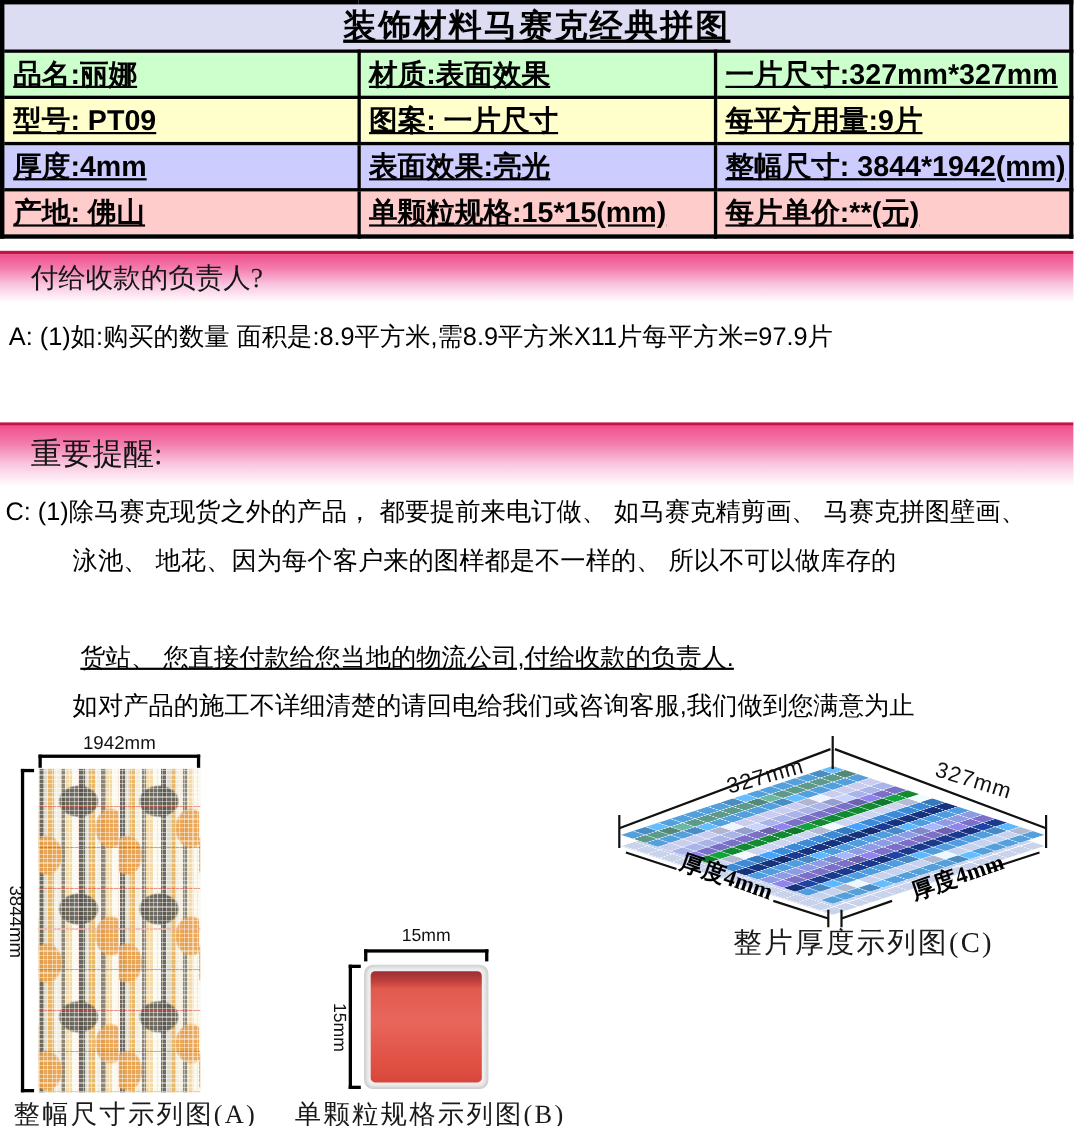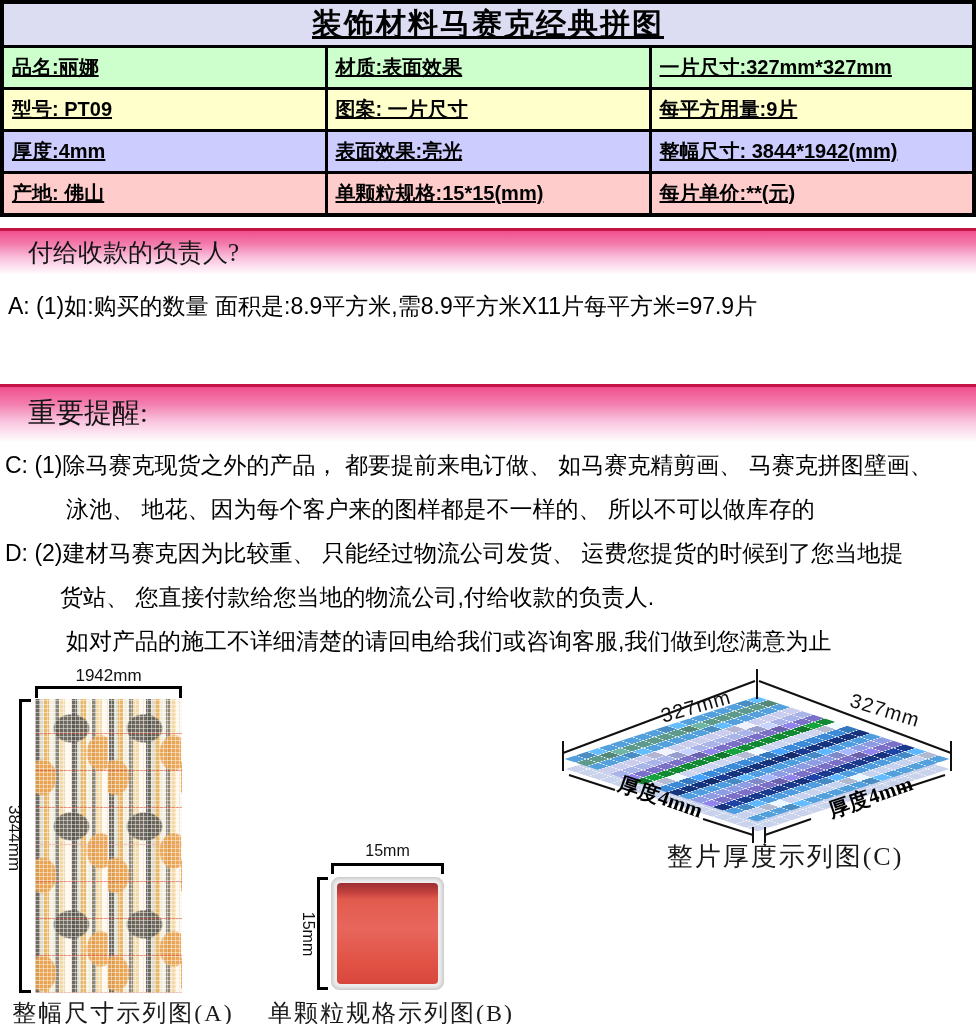--- a/index.html
+++ b/index.html
@@ -5,38 +5,38 @@
   * { margin:0; padding:0; box-sizing:border-box; }
   body { background:#fff; }
   .page { position:relative; width:976px; height:1024px; background:#ffffff;
           overflow:hidden; font-family:"Liberation Sans", sans-serif; color:#000; }
 
   
   table.spec { position:absolute; left:0; top:0; width:976px; border-collapse:collapse; table-layout:fixed; }
   table.spec, table.spec th, table.spec td { border:3px solid #000; }
   table.spec { border-width:4px;text-decoration:underline; }
   table.spec th { height:38px; font-size:30px; font-weight:bold; letter-spacing:2px; text-align:center; }
-  table.spec td { height:42px; font-size:20px; font-weight:600; padding-left:8px; white-space:nowrap; overflow:hidden; }
+  table.spec td { height:42px; font-size:26px; font-weight:600; padding-left:8px; white-space:nowrap; overflow:hidden; }
   .col1 { width:205px; } .col2 { width:372px; } .col3 { width:auto; }
 
   
   .banner { position:absolute; left:0; width:976px; border-top:3px solid #c41445;
             background:linear-gradient(180deg,#f0508d 0%,#f37dae 30%,#f9c3de 62%,#ffffff 100%);
             font-family:"Liberation Serif", serif; color:#151515; }
   #banner1 { top:228px; height:47px; font-size:25px; padding:5px 0 0 28px; }
   #banner2 { top:384px; height:58px; font-size:28px; padding:7px 0 0 28px; }
 
   
   .para { position:absolute; font-size:23px; white-space:nowrap; }
   #para-a  { left:8px;  top:291px; }
   #para-b  { left:8px;  top:327px; }
   #para-c1 { left:5px;  top:450px; }
   #para-c2 { left:66px; top:494px; }
   #para-d1 { left:5px;  top:538px; }
-  #para-d2 { left:60px; top:582px; }
+  #para-d2 { left:73px; top:582px;text-decoration:underline; }
   #para-d3 { left:66px; top:626px; }
 
   
   .dim-label { position:absolute; text-align:center; font-size:17px; color:#111; }
   .bracket-h { position:absolute; height:12px; border-top:3px solid #000; border-left:3px solid #000; border-right:3px solid #000; }
   .bracket-v { position:absolute; width:12px; border-left:3px solid #000; border-top:3px solid #000; border-bottom:3px solid #000; }
   .caption { position:absolute; font-family:"Liberation Serif", serif; font-size:24px;
              letter-spacing:2px; color:#1a1a1a; text-align:center; white-space:nowrap; }
 
   
@@ -125,21 +125,20 @@
     </tr>
   </tbody>
     </table>
 
   <div id="banner1" class="banner">付给收款的负责人?</div>
   <div id="para-a" class="para">A: (1)如:购买的数量 面积是:8.9平方米,需8.9平方米X11片每平方米=97.9片</div>
 
   <div id="banner2" class="banner">重要提醒:</div>
   <div id="para-c1" class="para">C: (1)除马赛克现货之外的产品， 都要提前来电订做、 如马赛克精剪画、 马赛克拼图壁画、</div>
   <div id="para-c2" class="para">泳池、 地花、因为每个客户来的图样都是不一样的、 所以不可以做库存的</div>
-  <div id="para-d1" class="para">D: (2)建材马赛克因为比较重、 只能经过物流公司发货、 运费您提货的时候到了您当地提</div>
   <div id="para-d2" class="para">货站、 您直接付款给您当地的物流公司,付给收款的负责人.</div>
   <div id="para-d3" class="para">如对产品的施工不详细清楚的请回电给我们或咨询客服,我们做到您满意为止</div>
 
   <div id="fa-top-label" class="dim-label">1942mm</div>
   <div id="fa-top-bracket" class="bracket-h"></div>
   <div id="fa-left-bracket" class="bracket-v"></div>
   <div id="fa-side-label" class="dim-label">3844mm</div>
   <div class="pattern-a"></div>
   <div id="caption-a" class="caption">整幅尺寸示列图(A)</div>
 

